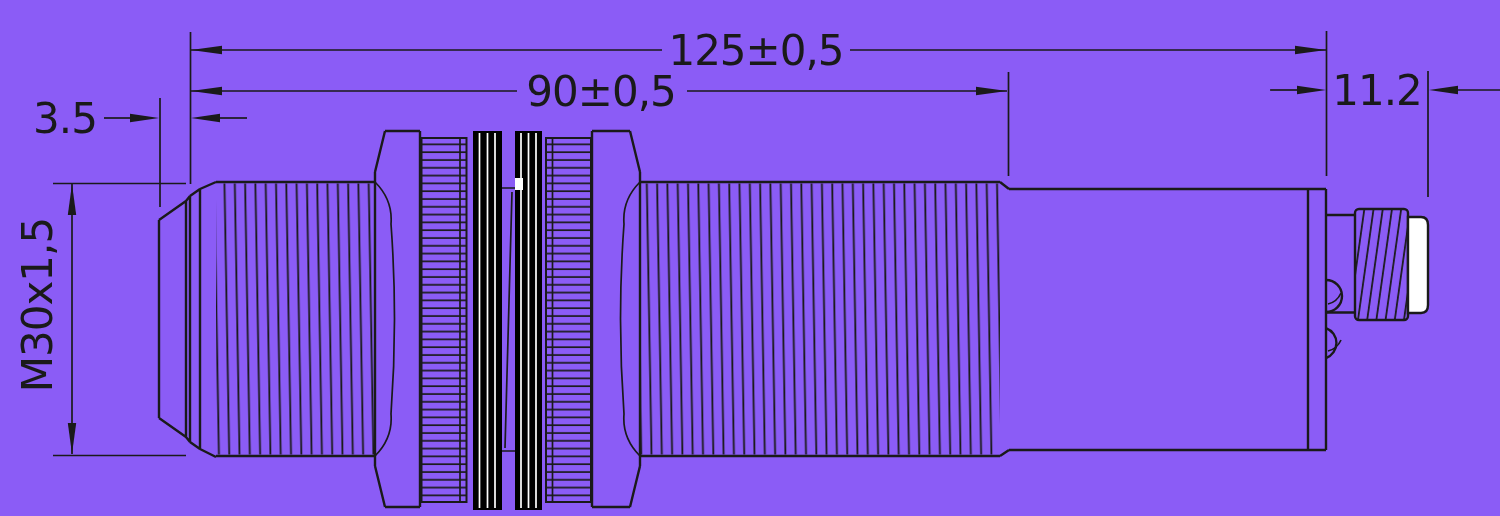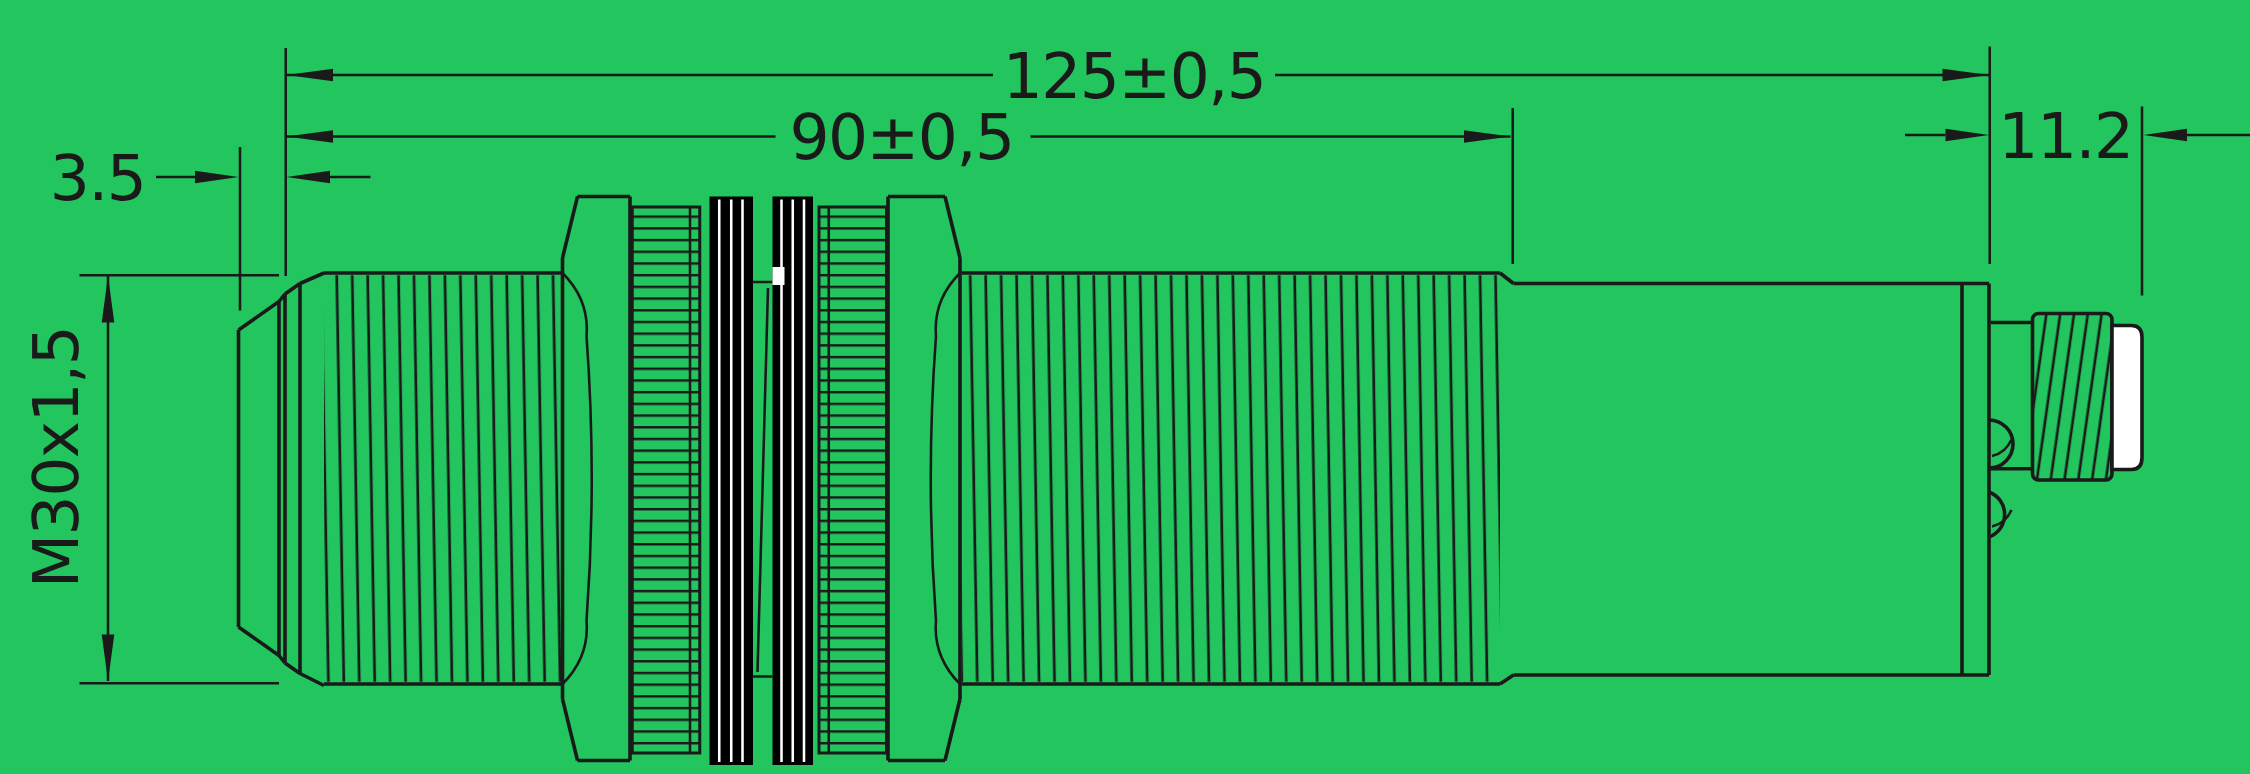--- a/index.html
+++ b/index.html
@@ -2,21 +2,21 @@
 <html><head>
 <meta charset="utf-8">
 <style>
   html, body {
     margin: 0; padding: 0;
     background: #ffffff;
   }
   .stage {
     position: relative;
     width: 1500px; height: 516px;
-    background: #22c55e;
+    background: #8b5cf6;
     overflow: hidden;
   }
   svg { display: block; }
   .ol   { stroke: #1a1a1a; stroke-width: 2.4; fill: none; stroke-linejoin: miter; stroke-linecap: butt; }
   .thin { stroke: #1a1a1a; stroke-width: 1.7; fill: none; }
   .dimline { stroke: #1a1a1a; stroke-width: 1.7; fill: none; }
   .arrow { fill: #1a1a1a; stroke: none; }
   .whiteline { stroke: #ffffff; stroke-width: 1.7; fill: none; }
   .dim-text {
     font-family: "DejaVu Sans", "Liberation Sans", sans-serif;

